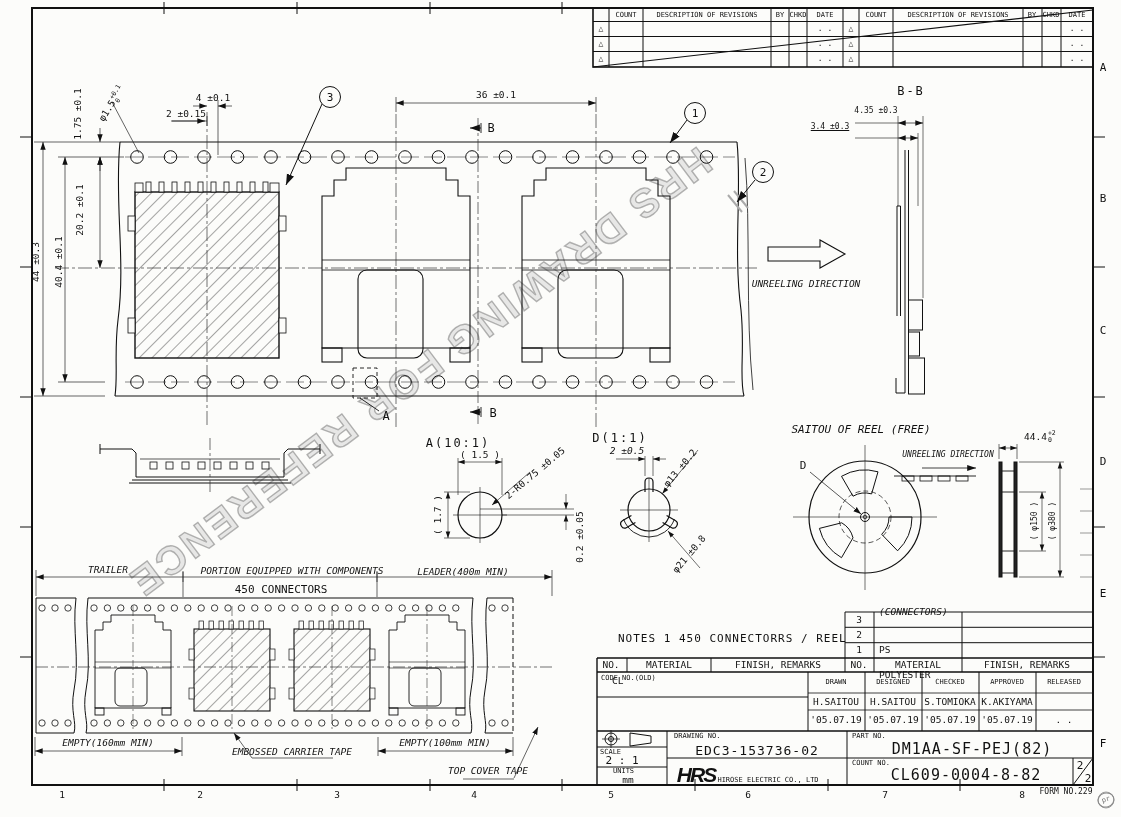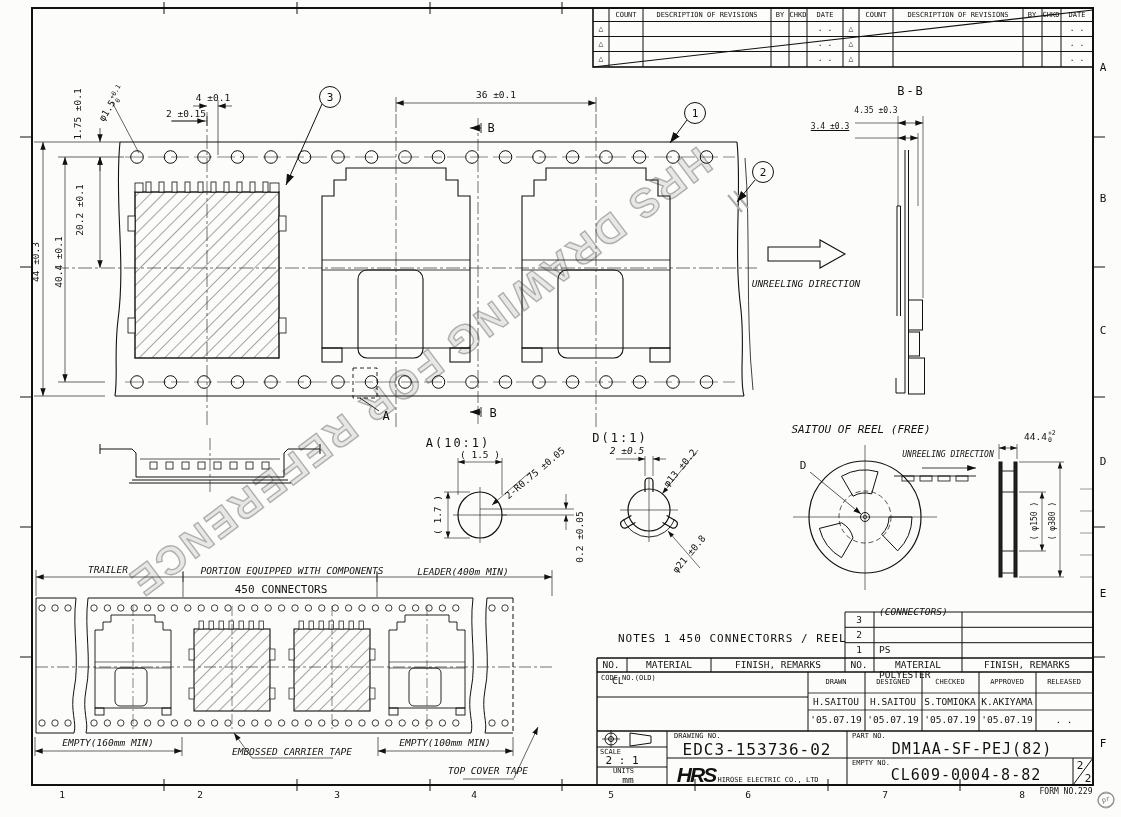--- a/index.html
+++ b/index.html
@@ -18,21 +18,21 @@
   .r50{transform:translate(-50%,-50%) rotate(-50deg);}
   .r40{transform:translate(-50%,-50%) rotate(-40deg);}
   .la{transform:translate(0,-50%);}
   .t12{font-size:12px;letter-spacing:2px;}
   .t11{font-size:11px;}
   .t8{font-size:8px;}
   .t7{font-size:7px;}
   .tol{display:inline-flex;flex-direction:column;vertical-align:middle;font-size:6.5px;margin-left:1px;}
   .tol i{font-style:normal;line-height:1.05;}
   .big{font-size:15px;letter-spacing:1px;}
-  .med{font-size:16px;letter-spacing:1px;}
+  .med{font-size:13px;letter-spacing:1px;}
   .logo{font-family:"Liberation Sans",sans-serif;font-weight:900;font-style:italic;
         font-size:21px;letter-spacing:-2px;}
   .stamp{color:#777;border:1px solid #888;border-radius:50%;width:15px;height:13px;
          display:flex;align-items:center;justify-content:center;font-size:7px;
          transform:translate(-50%,-50%) rotate(-18deg);}
 </style>
 </head>
 <body>
 
 <div class="sheet">
@@ -566,20 +566,20 @@
   <div class="lbl la t7" style="left:600px;top:752px;">SCALE</div>
   <div class="lbl t11" style="left:622px;top:760px;">2 : 1</div>
   <div class="lbl la t7" style="left:600px;top:771px;padding-left:13px;">UNITS</div>
   <div class="lbl" style="left:628px;top:780px;">mm</div>
   <div class="lbl la t7" style="left:674px;top:736px;">DRAWING NO.</div>
   <div class="lbl med" style="left:757px;top:750px;">EDC3-153736-02</div>
   <div class="lbl logo" style="left:696px;top:774px;">HRS</div>
   <div class="lbl t7" style="left:768px;top:780px;">HIROSE ELECTRIC CO., LTD</div>
   <div class="lbl la t7" style="left:852px;top:736px;">PART NO.</div>
   <div class="lbl big" style="left:972px;top:749px;">DM1AA-SF-PEJ(82)</div>
-  <div class="lbl la t7" style="left:852px;top:763px;">EMPTY NO.</div>
+  <div class="lbl la t7" style="left:852px;top:763px;">COUNT NO.</div>
   <div class="lbl big" style="left:966px;top:775px;">CL609-0004-8-82</div>
   <div class="lbl t11" style="left:1080px;top:765px;">2</div>
   <div class="lbl t11" style="left:1088px;top:778px;">2</div>
   <div class="lbl t8" style="left:1066px;top:792px;">FORM NO.229</div>
   <div class="lbl stamp" style="left:1106px;top:800px;">pr</div>
 
 </div>
 
 </body></html>

